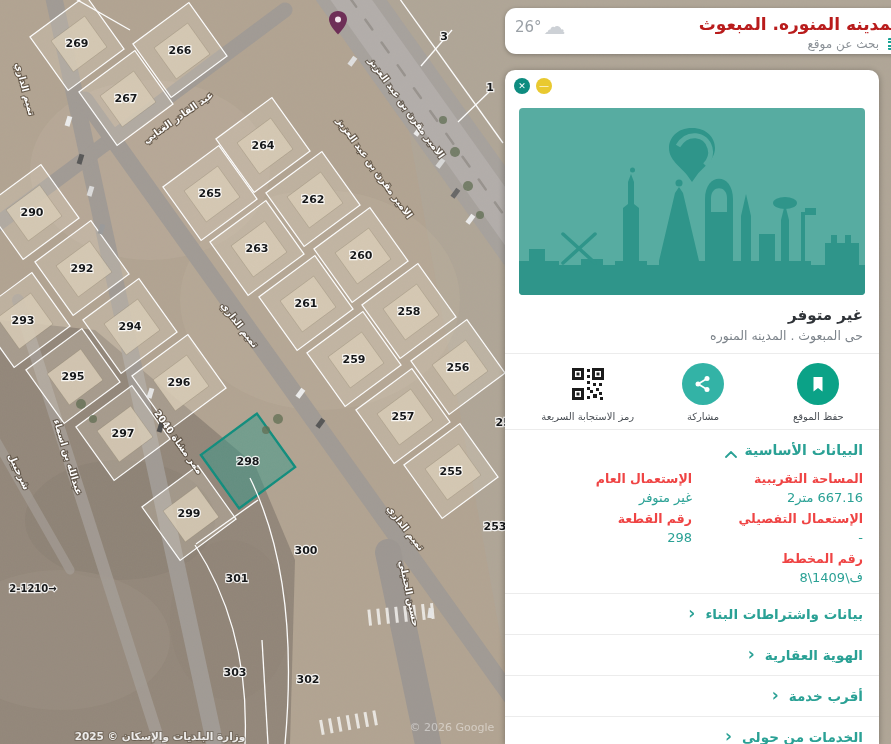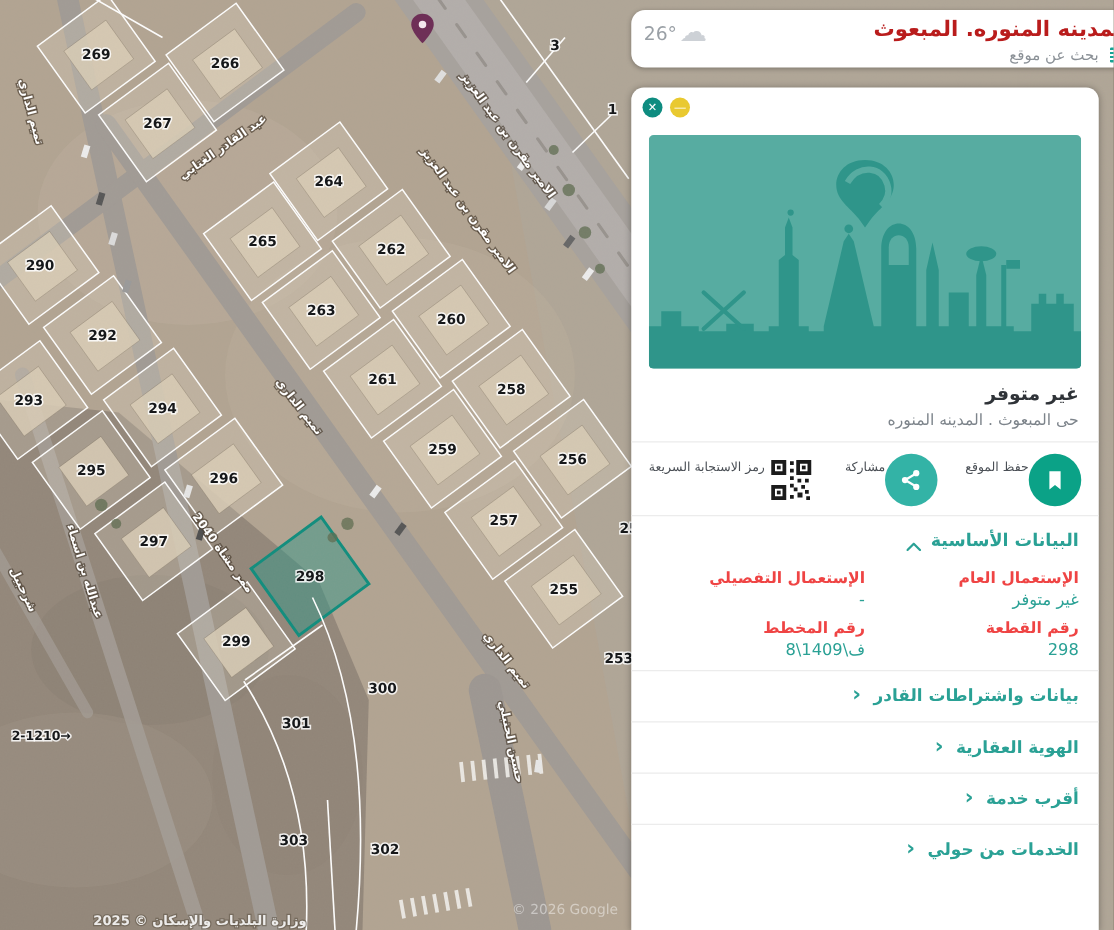--- a/index.html
+++ b/index.html
@@ -35,21 +35,21 @@
          line-height:15px;text-align:center;padding:0;cursor:pointer;display:flex;align-items:center;justify-content:center;}
   #closebtn{background:#0e8c80;}
   #minbtn{background:#e9c930;}
   #hero{margin:38px 14px 0 14px;height:187px;border-radius:4px;overflow:hidden;}
   #loc{padding:11px 16px 0 16px;text-align:right;}
   #loc .status{font-size:15px;font-weight:700;color:#2f3338;}
   #loc .addr{margin-top:4px;font-size:12.5px;color:#7d848b;}
   .divider{height:1px;background:#ececec;}
   .div-mt{margin-top:10px;}
   #actions{display:flex;justify-content:space-between;padding:9px 14px 7px 14px;}
-  .action{flex:1;display:flex;flex-direction:row;cursor:pointer;margin-left:22px;}
+  .action{flex:1;display:flex;flex-direction:column;align-items:center;cursor:pointer;margin-left:22px;}
   .circle{width:42px;height:42px;border-radius:50%;display:flex;align-items:center;justify-content:center;}
   .c-dir{background:#8c96b4;}
   .c-save{background:#0ba287;}
   .c-share{background:#33b3a6;}
   .c-qr{background:transparent;}
   .alabel{margin-top:6px;font-size:10px;color:#4a4f55;white-space:nowrap;}
   #basic{padding:12px 16px 8px 16px;}
   .sechead{display:flex;align-items:flex-end;gap:8px;cursor:pointer;}
   .sechead .st{font-size:14px;font-weight:700;color:#2aa195;}
   #fieldgrid{margin-top:13px;display:grid;grid-template-columns:1fr 1fr;row-gap:6px;}
@@ -355,20 +355,24 @@
 
     <div id="basic">
       <div class="sechead">
         <span class="st">البيانات الأساسية</span>
         <svg width="12" height="7" viewBox="0 0 12 7">
           <polyline points="1,6 6,1 11,6" fill="none" stroke="#2aa195" stroke-width="1.8" stroke-linecap="round"></polyline>
         </svg>
       </div>
       <div id="fieldgrid">
         <div class="field">
+          <div class="flabel">المساحة التقريبية</div>
+          <div class="fvalue">667.16 متر2</div>
+        </div>
+        <div class="field">
           <div class="flabel">الإستعمال العام</div>
           <div class="fvalue">غير متوفر</div>
         </div>
         <div class="field">
           <div class="flabel">الإستعمال التفصيلي</div>
           <div class="fvalue">-</div>
         </div>
         <div class="field">
           <div class="flabel">رقم القطعة</div>
           <div class="fvalue">298</div>
@@ -376,21 +380,21 @@
         <div class="field">
           <div class="flabel">رقم المخطط</div>
           <div class="fvalue">ف\1409\8</div>
         </div>
       </div>
     </div>
 
     <div class="divider"></div>
 
     <div class="collapsible">
-      <span class="ct">بيانات واشتراطات القادر</span>
+      <span class="ct">بيانات واشتراطات البناء</span>
       <span class="chev">‹</span>
     </div>
     <div class="divider"></div>
     <div class="collapsible">
       <span class="ct">الهوية العقارية</span>
       <span class="chev">‹</span>
     </div>
     <div class="divider"></div>
     <div class="collapsible">
       <span class="ct">أقرب خدمة</span>

